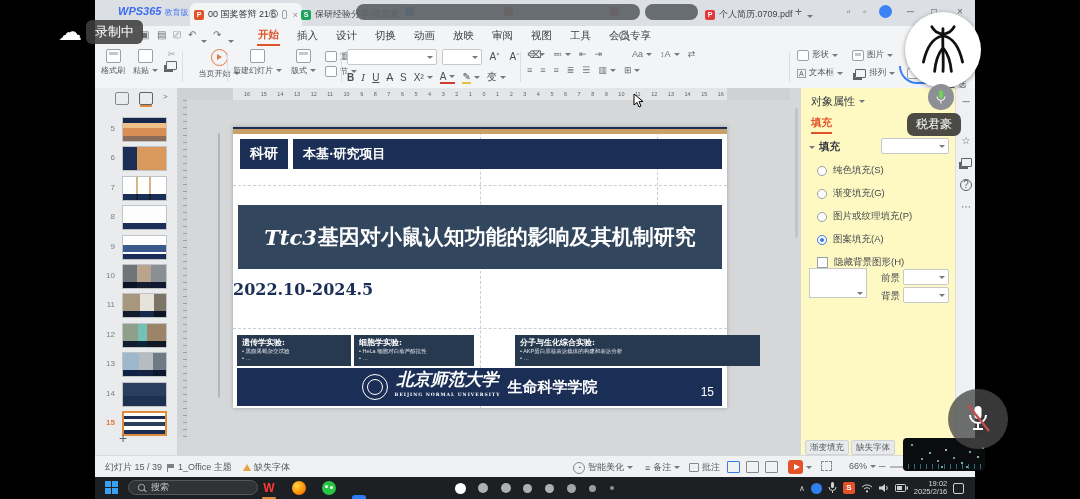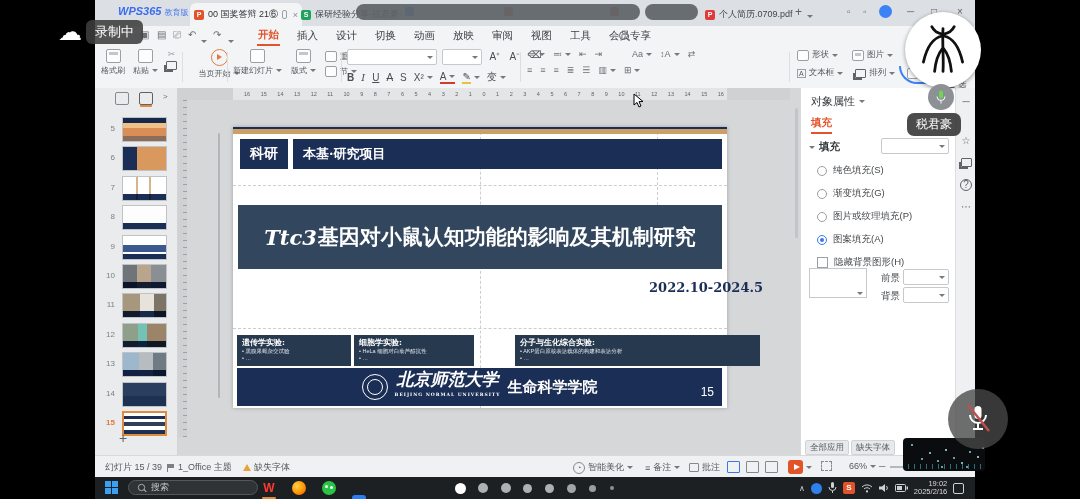--- a/index.html
+++ b/index.html
@@ -84,38 +84,38 @@
   .guide-h{position:absolute;left:0;right:0;border-top:1px dashed #c9ced3;}
   .topline{position:absolute;left:0;top:0;width:100%;height:2px;background:#1b2e55;}
   .goldbar{position:absolute;left:0;top:2px;width:100%;height:5px;background:#c9a168;}
   .badge{position:absolute;left:7px;top:12px;width:48px;height:30px;background:#1b2e55;color:#fff;
          font-weight:bold;font-size:14px;display:flex;align-items:center;justify-content:center;font-family:"DejaVu Serif",serif;}
   .hbar{position:absolute;left:60px;top:12px;width:429px;height:30px;background:#1b2e55;color:#fff;
         font-weight:bold;font-size:13px;display:flex;align-items:center;padding-left:10px;box-sizing:border-box;font-family:"DejaVu Serif",serif;}
   .titlebox{position:absolute;left:5px;top:78px;width:484px;height:64px;background:#32465e;color:#fff;
             display:flex;align-items:center;justify-content:center;font-family:"DejaVu Serif",serif;font-weight:bold;font-size:21px;white-space:nowrap;}
   .titlebox .lat{font-style:italic;margin-right:1px;}
-  .daterow{position:absolute;left:0;top:153px;width:100%;text-align:right;color:#1b2e55;
-           font-family:"DejaVu Serif",serif;font-weight:bold;font-size:13px;margin-left:36px;}
+  .daterow{position:absolute;left:0;top:153px;width:100%;text-align:left;color:#1b2e55;
+           font-family:"DejaVu Serif",serif;font-weight:bold;font-size:16px;}
   .expbox{position:absolute;top:208px;height:31px;background:#27394f;color:#fff;box-sizing:border-box;padding:2px 5px;overflow:hidden;}
   .expbox h4{margin:0;font-size:8px;font-weight:bold;font-family:"DejaVu Serif",serif;}
   .expbox div{font-size:5.5px;color:#dfe3ea;line-height:7px;}
   .sfooter{position:absolute;left:4px;top:241px;width:485px;height:38px;background:#1b2e55;color:#fff;
            display:flex;align-items:center;justify-content:center;gap:7px;}
   .bnulogo{width:24px;height:24px;border:1.5px solid #fff;border-radius:50%;position:relative;flex:0 0 auto;}
   .bnulogo:after{content:"";position:absolute;left:4px;top:4px;right:4px;bottom:4px;border:1px solid #fff;border-radius:50%;}
   .uni{font-family:"DejaVu Serif",serif;font-weight:bold;font-style:italic;font-size:17px;line-height:15px;text-align:center;}
   .unien{font-size:4.5px;letter-spacing:1px;font-style:normal;display:block;}
   .college{font-family:"DejaVu Serif",serif;font-weight:bold;font-size:15px;text-align:right;}
   .pagenum{position:absolute;right:8px;bottom:7px;font-size:12px;color:#fff;}
   
   #notes{position:absolute;left:83px;top:349px;width:612px;height:18px;background:#eef0f1;border-top:1px solid #cfd1d3;
          font-size:9px;color:#9aa0a5;line-height:18px;padding-left:4px;box-sizing:border-box;}
   
-  #rpanel{position:absolute;left:705px;top:0;width:155px;height:367px;background:#ffffff;border-left:1px solid #d7d9db;}
+  #rpanel{position:absolute;left:705px;top:0;width:155px;height:367px;background:#fef9c3;border-left:1px solid #d7d9db;}
   .rp-scroll{position:absolute;left:-6px;top:20px;width:3px;height:130px;background:#c2c5c8;border-radius:2px;}
   .rphead{position:absolute;left:10px;top:6px;font-size:11px;color:#33373b;display:flex;align-items:center;gap:4px;}
   .pin{position:absolute;right:12px;top:8px;width:7px;height:7px;border:1.2px solid #6b6f73;border-radius:50%;}
   .pin:after{content:"";position:absolute;left:2.2px;top:7px;width:1.2px;height:4px;background:#6b6f73;}
   .rptab{position:absolute;left:10px;top:28px;font-size:10.5px;color:#e2532a;font-weight:bold;border-bottom:2px solid #e2532a;padding-bottom:2px;}
   .rpsec{position:absolute;left:8px;top:52px;font-size:10.5px;font-weight:bold;color:#33373b;display:flex;gap:4px;align-items:center;}
   .rpdrop{position:absolute;height:16px;border:1px solid #c6c9cc;background:#fff;border-radius:2px;
           display:flex;align-items:center;justify-content:flex-end;padding-right:3px;box-sizing:border-box;}
   .optrow{position:absolute;left:16px;display:flex;align-items:center;gap:6px;font-size:9.5px;color:#45494d;white-space:nowrap;}
   .radio{width:10px;height:10px;border:1px solid #9aa0a5;border-radius:50%;background:#fff;box-sizing:border-box;flex:0 0 auto;}
@@ -555,21 +555,21 @@
         <div class="swatch"></div>
         <span class="caret" style="position:absolute;left:56px;top:204px;"></span>
         <span class="rplbl" style="left:80px;top:184px;">前景</span>
         <div class="rpdrop" style="left:102px;top:181px;width:46px;">
             <span class="caret"></span>
           </div>
         <span class="rplbl" style="left:80px;top:202px;">背景</span>
         <div class="rpdrop" style="left:102px;top:199px;width:46px;">
             <span class="caret"></span>
           </div>
-        <span class="rpbtn" style="left:4px;">全部应用</span>
+        <span class="rpbtn" style="left:4px;">渐变填充</span>
         <span class="rpbtn" style="left:50px;">缺失字体</span>
       </div>
 
       <div id="rstrip">
         <span style="margin-top:8px;">─</span>
         <span style="margin-top:28px;">☆</span>
         <span class="layersic" style="margin-top:12px;"></span>
         <span class="qmark" style="margin-top:12px;">?</span>
         <span style="margin-top:10px;">⋯</span>
       </div>

